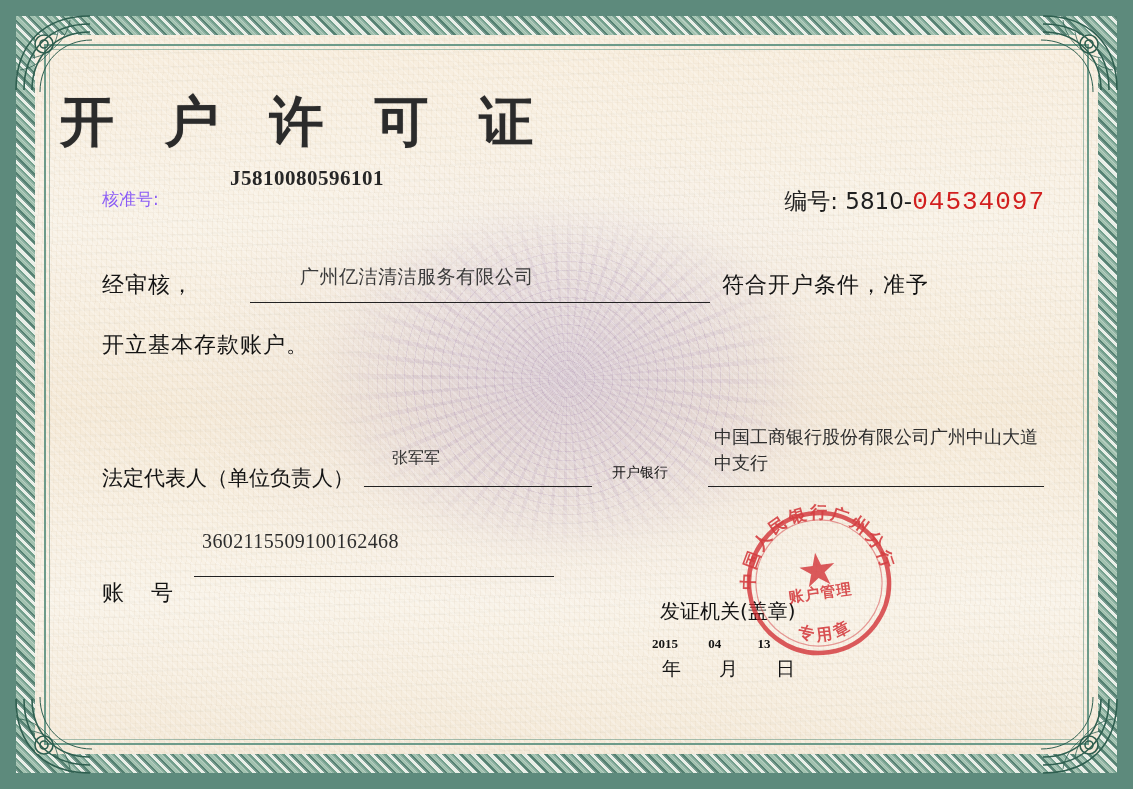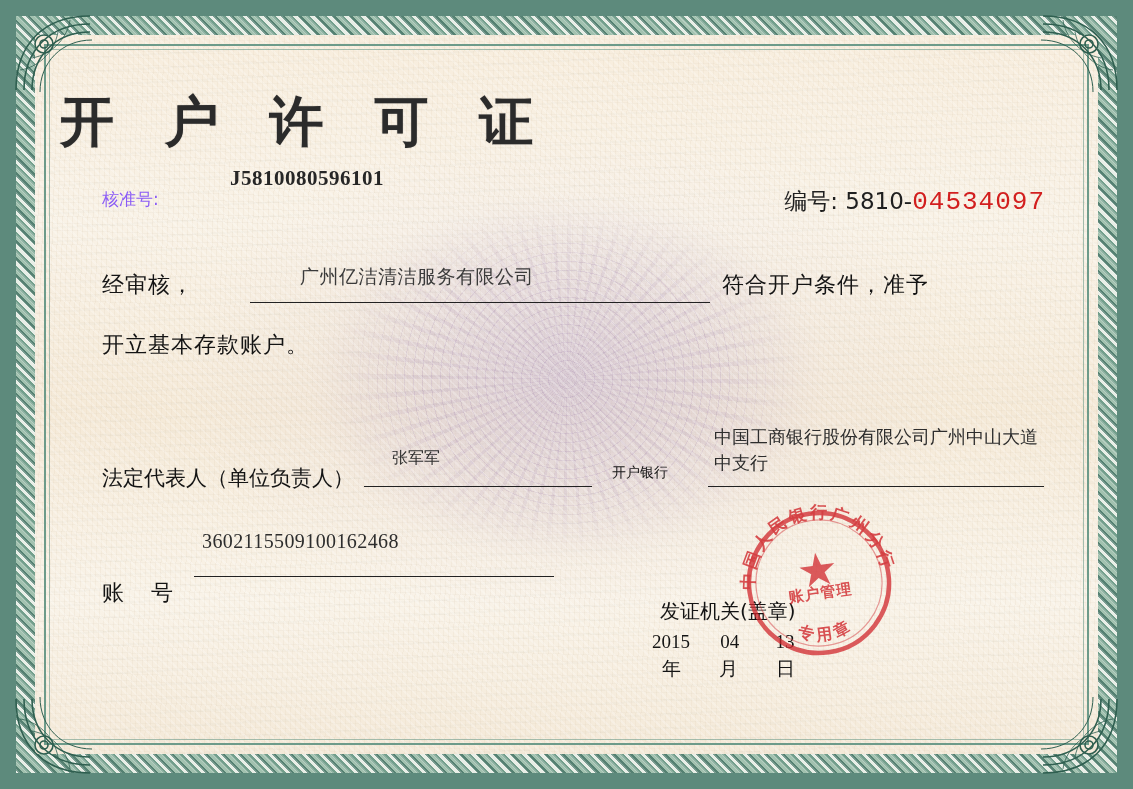--- a/index.html
+++ b/index.html
@@ -319,21 +319,22 @@
     position: absolute;
     left: -8px;
     top: 32px;
     font-family: "DejaVu Sans", sans-serif;
     font-size: 19px;
     color: #141414;
     white-space: nowrap;
   }
   .date-row .d {
     font-family: "Liberation Serif", serif;
-    font-size: 19px;
+    font-size: 13px;
+    font-weight: bold;
   }
   .date-units {
     position: absolute;
     left: 2px;
     top: 58px;
     font-family: "DejaVu Sans", sans-serif;
     font-size: 19px;
     color: #141414;
     letter-spacing: 38px;
     white-space: nowrap;

